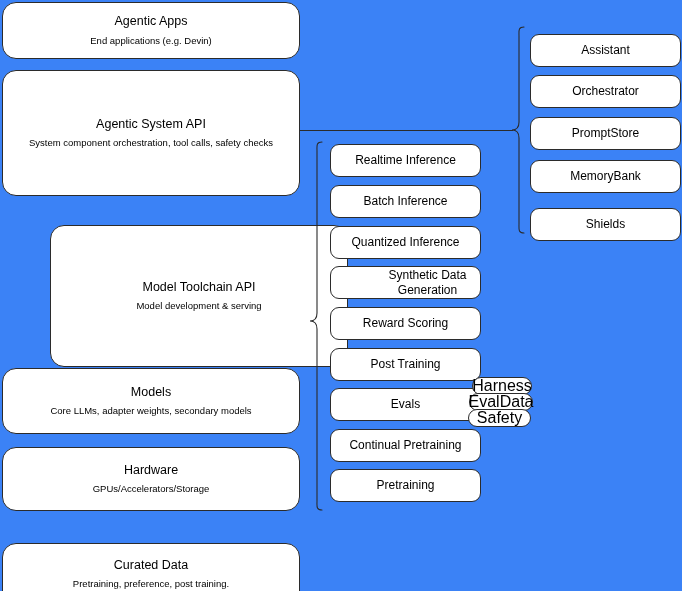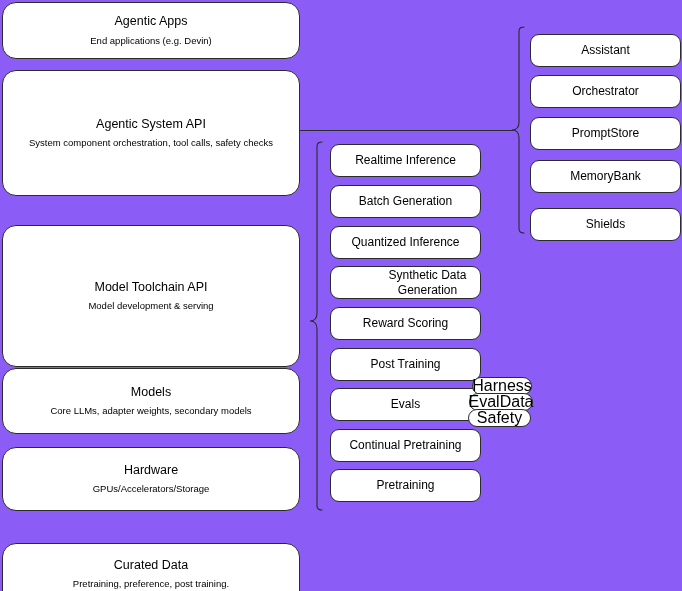--- a/index.html
+++ b/index.html
@@ -9,21 +9,21 @@
     background: #ffffff;
   }
   body {
     font-family: "Liberation Sans", sans-serif;
     color: #000000;
   }
   #canvas {
     position: relative;
     width: 682px;
     height: 591px;
-    background: #8b5cf6;
+    background: #3b82f6;
     overflow: hidden;
   }
   .node {
     position: absolute;
     box-sizing: border-box;
     border: 1px solid #2b2b2b;
     background: #ffffff;
     display: flex;
     flex-direction: column;
     align-items: center;
@@ -100,21 +100,21 @@
   <div class="node layer" style="top:2px;height:57px;">
     <div class="title">Agentic Apps</div>
     <div class="sub">End applications (e.g. Devin)</div>
   </div>
 
   <div class="node layer" style="top:70px;height:126px;">
     <div class="title">Agentic System API</div>
     <div class="sub">System component orchestration, tool calls, safety checks</div>
   </div>
 
-  <div class="node layer" style="top:225px;height:142px;">
+  <div class="node layer" style="top:225px;height:142px;margin-left:48px;">
     <div class="title">Model Toolchain API</div>
     <div class="sub">Model development &amp; serving</div>
   </div>
 
   <div class="node layer" style="top:368px;height:66px;">
     <div class="title">Models</div>
     <div class="sub">Core LLMs, adapter weights, secondary models</div>
   </div>
 
   <div class="node layer" style="top:447px;height:64px;">
@@ -134,21 +134,21 @@
   </svg>
 
   <svg class="brace" style="left:308px;top:141px;" width="16" height="380" viewBox="0 0 16 380">
     <path d="M14 1 C8 1 9 5 9 10 L9 172 C9 178 6 180 2 180 C6 180 9 182 9 188 L9 360 C9 365 8 369 14 369"></path>
   </svg>
 
   <div class="node chip chip-mid" style="top:144px;">
       <span>Realtime Inference</span>
     </div>
   <div class="node chip chip-mid" style="top:185px;">
-      <span>Batch Generation</span>
+      <span>Batch Inference</span>
     </div>
   <div class="node chip chip-mid" style="top:226px;">
       <span>Quantized Inference</span>
     </div>
   <div class="node chip chip-mid" style="top:266px;padding-left:44px;">
       <span>Synthetic Data Generation</span>
     </div>
   <div class="node chip chip-mid" style="top:307px;">
       <span>Reward Scoring</span>
     </div>

